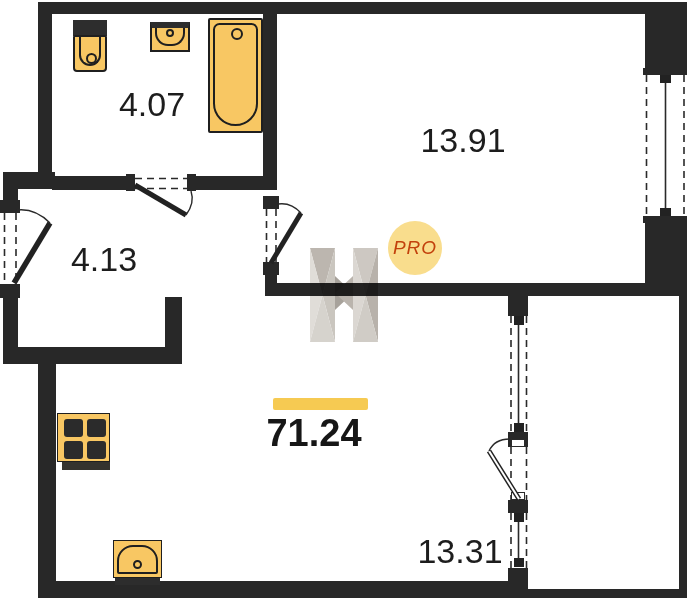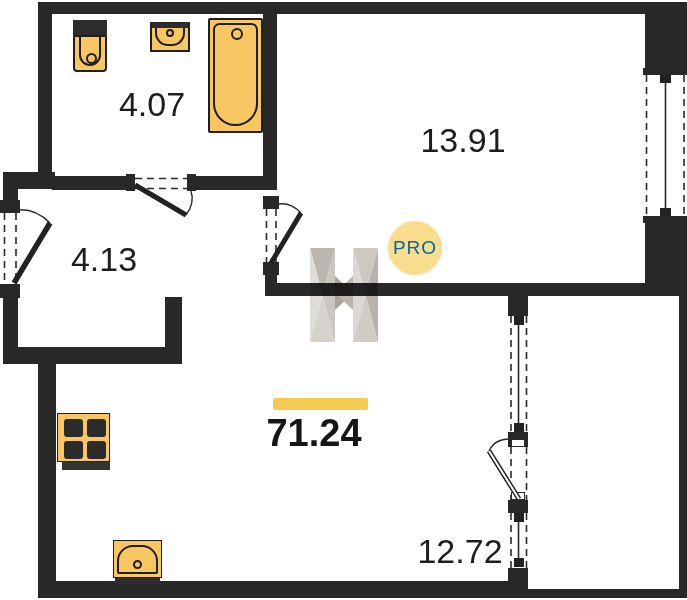--- a/index.html
+++ b/index.html
@@ -23,21 +23,21 @@
   .inner-line{position:absolute;box-sizing:border-box;border:2.5px solid #1f1f1f;background:transparent;}
   .dot{position:absolute;box-sizing:border-box;border:2px solid #1f1f1f;border-radius:50%;background:transparent;}
   .dark-block{position:absolute;background:#2d2d2d;}
   .burner{position:absolute;background:#2b2b2b;border-radius:3px;}
   .white-inset{position:absolute;box-sizing:border-box;background:#ffffff;border:1.5px solid #2a2a2a;}
   #overlay{position:absolute;left:0;top:0;}
   #watermark{position:absolute;left:308px;top:246px;mix-blend-mode:multiply;opacity:.92;}
   #pro-badge{
     position:absolute;left:388px;top:221px;width:54px;height:54px;border-radius:50%;
     display:flex;align-items:center;justify-content:center;
-    font-size:19px;letter-spacing:1px;color:#0369a1;font-weight:400;
+    font-size:19px;letter-spacing:1px;color:#c2410c;font-weight:400;font-style:italic;
   }
 </style>
 </head>
 <body>
 
 <div id="plan">
 
   <div class="wall" style="left:38px;top:2px;width:649px;height:12px"></div>
   <div class="wall" style="left:38px;top:2px;width:14px;height:172px"></div>
   <div class="wall" style="left:3px;top:172px;width:52px;height:17px"></div>
@@ -162,18 +162,18 @@
       <polygon points="45,96 70,96 57.5,49" fill="#ccc8c1"></polygon>
       <polygon points="27,30 45,47 27,64" fill="#a09a92"></polygon>
       <polygon points="45,30 27,47 45,64" fill="#b4aea6"></polygon>
     </g>
   </svg>
   <div id="pro-badge" style="background:#f9dd8d" title="PRO">PRO</div>
 
   <div class="room-label" style="left:152px;top:104px">4.07</div>
   <div class="room-label" style="left:463px;top:140px">13.91</div>
   <div class="room-label" style="left:104px;top:259px">4.13</div>
-  <div class="room-label" style="left:460px;top:551px">12.72</div>
+  <div class="room-label" style="left:460px;top:551px">13.31</div>
 
   <div class="accent-bar" style="left:273px;top:398px;width:95px;height:12px;background:#f6ca52"></div>
   <div class="total-label" style="left:314px;top:433px">71.24</div>
 
 </div>
 
 </body></html>

